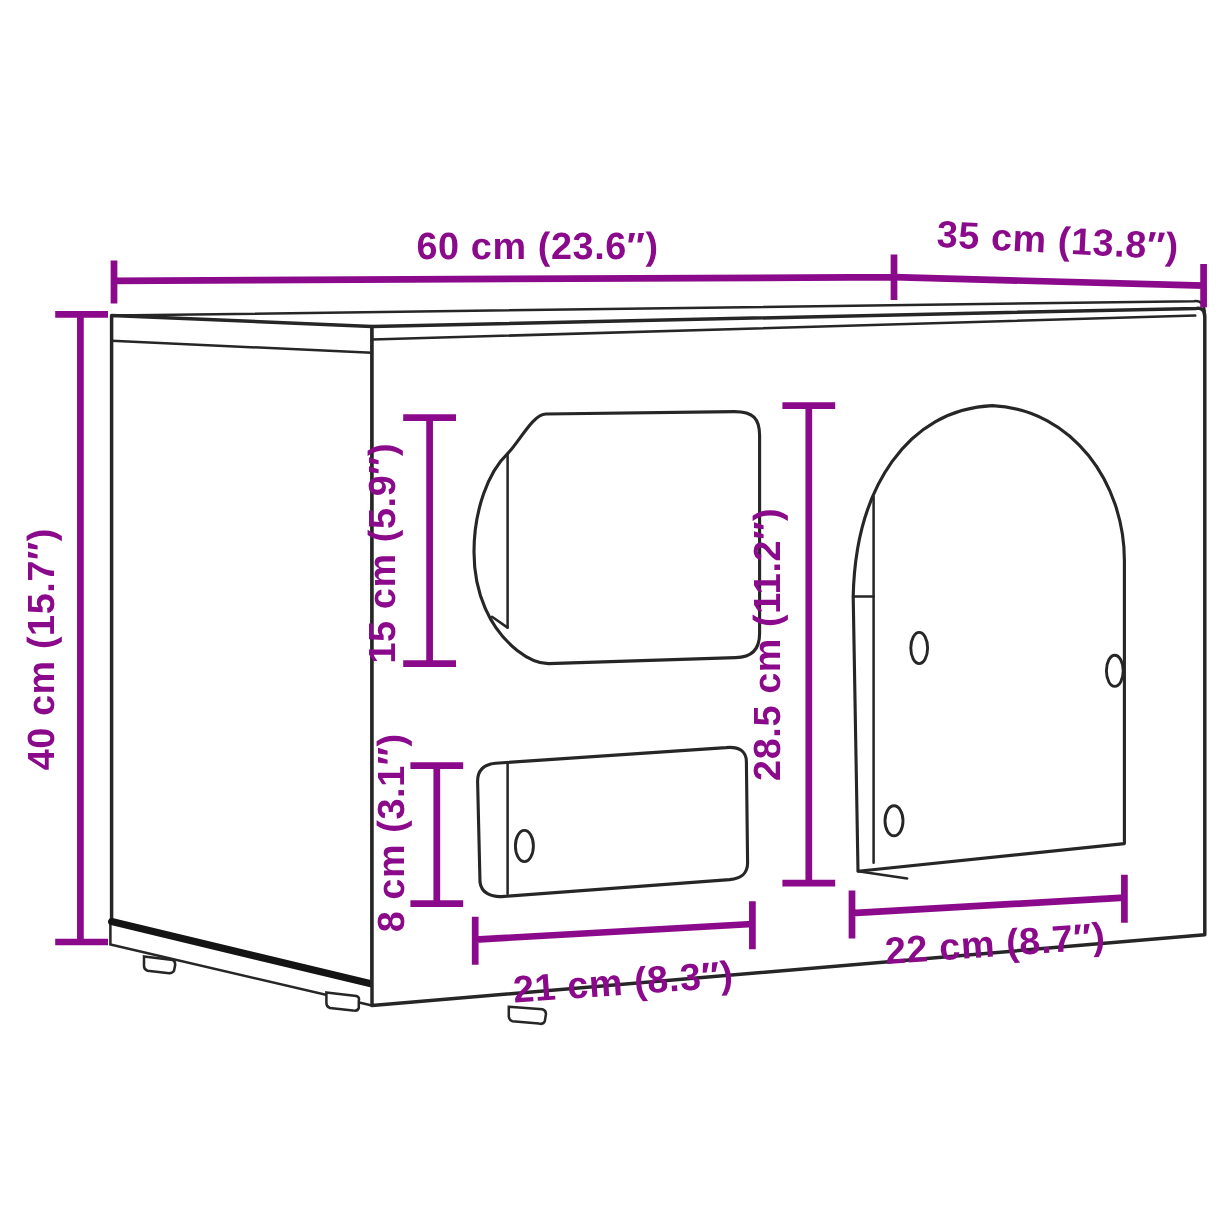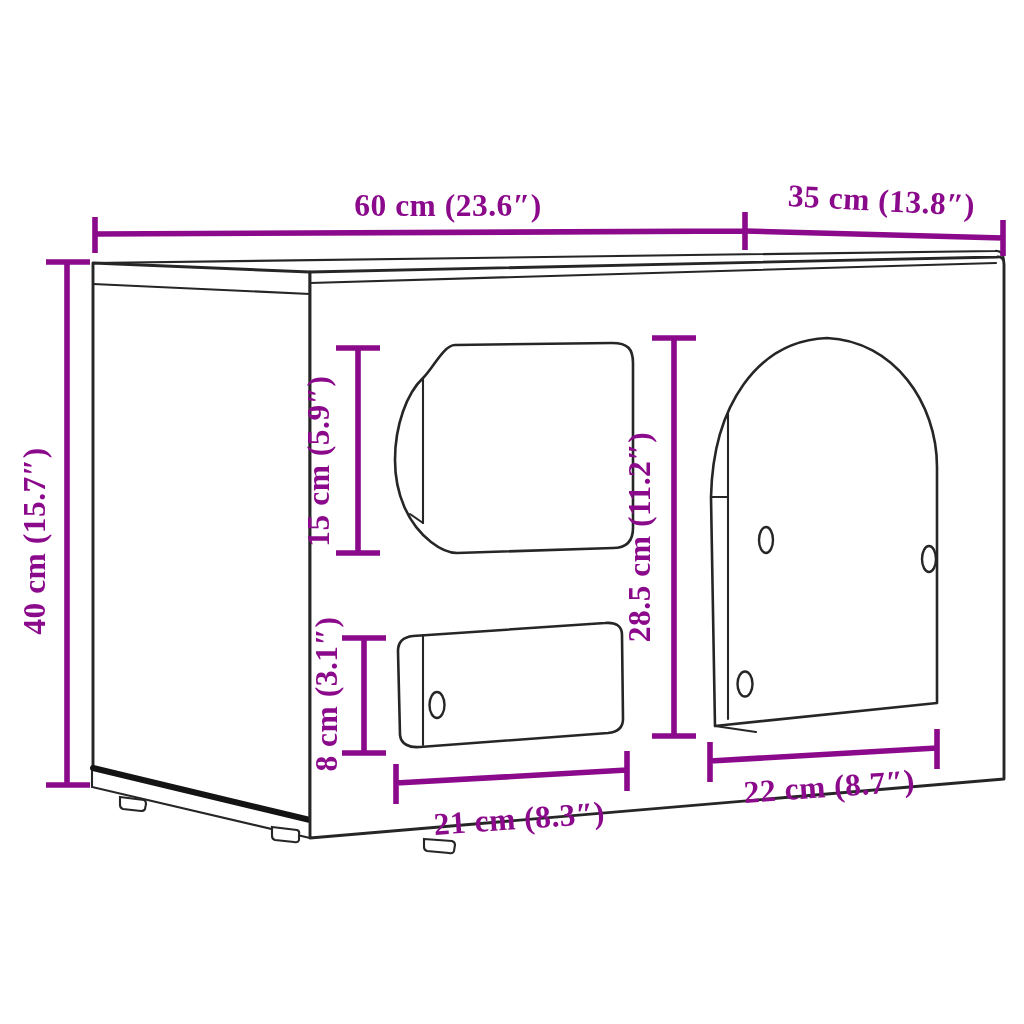--- a/index.html
+++ b/index.html
@@ -3,21 +3,21 @@
 <meta charset="utf-8">
 <style>
   :root{
     --dim:#8B0A8B;
     --line:#262626;
     --bg:#FFFFFF;
   }
   html,body{margin:0;padding:0;background:var(--bg);}
   .stage{
     position:relative;width:1024px;height:1024px;background:var(--bg);
-    font-family:Liberation Serif, serif;
+    font-family:Liberation Sans, sans-serif;
     overflow:hidden;
   }
   svg{display:block;}
   .ln2  {stroke:var(--line);stroke-width:2.1;fill:none;stroke-linecap:round;}
   .ln25 {stroke:var(--line);stroke-width:2.6;fill:none;stroke-linejoin:round;}
   .ln3  {stroke:var(--line);stroke-width:2.9;fill:#fff;stroke-linejoin:round;}
   .ln6  {stroke:#141414;stroke-width:6;fill:none;stroke-linecap:round;}
   .face {fill:#fff;}
   .hole {fill:#fff;stroke:var(--line);stroke-width:2.4;}
   .dimln{stroke:var(--dim);stroke-width:5.6;fill:none;stroke-linecap:butt;}

